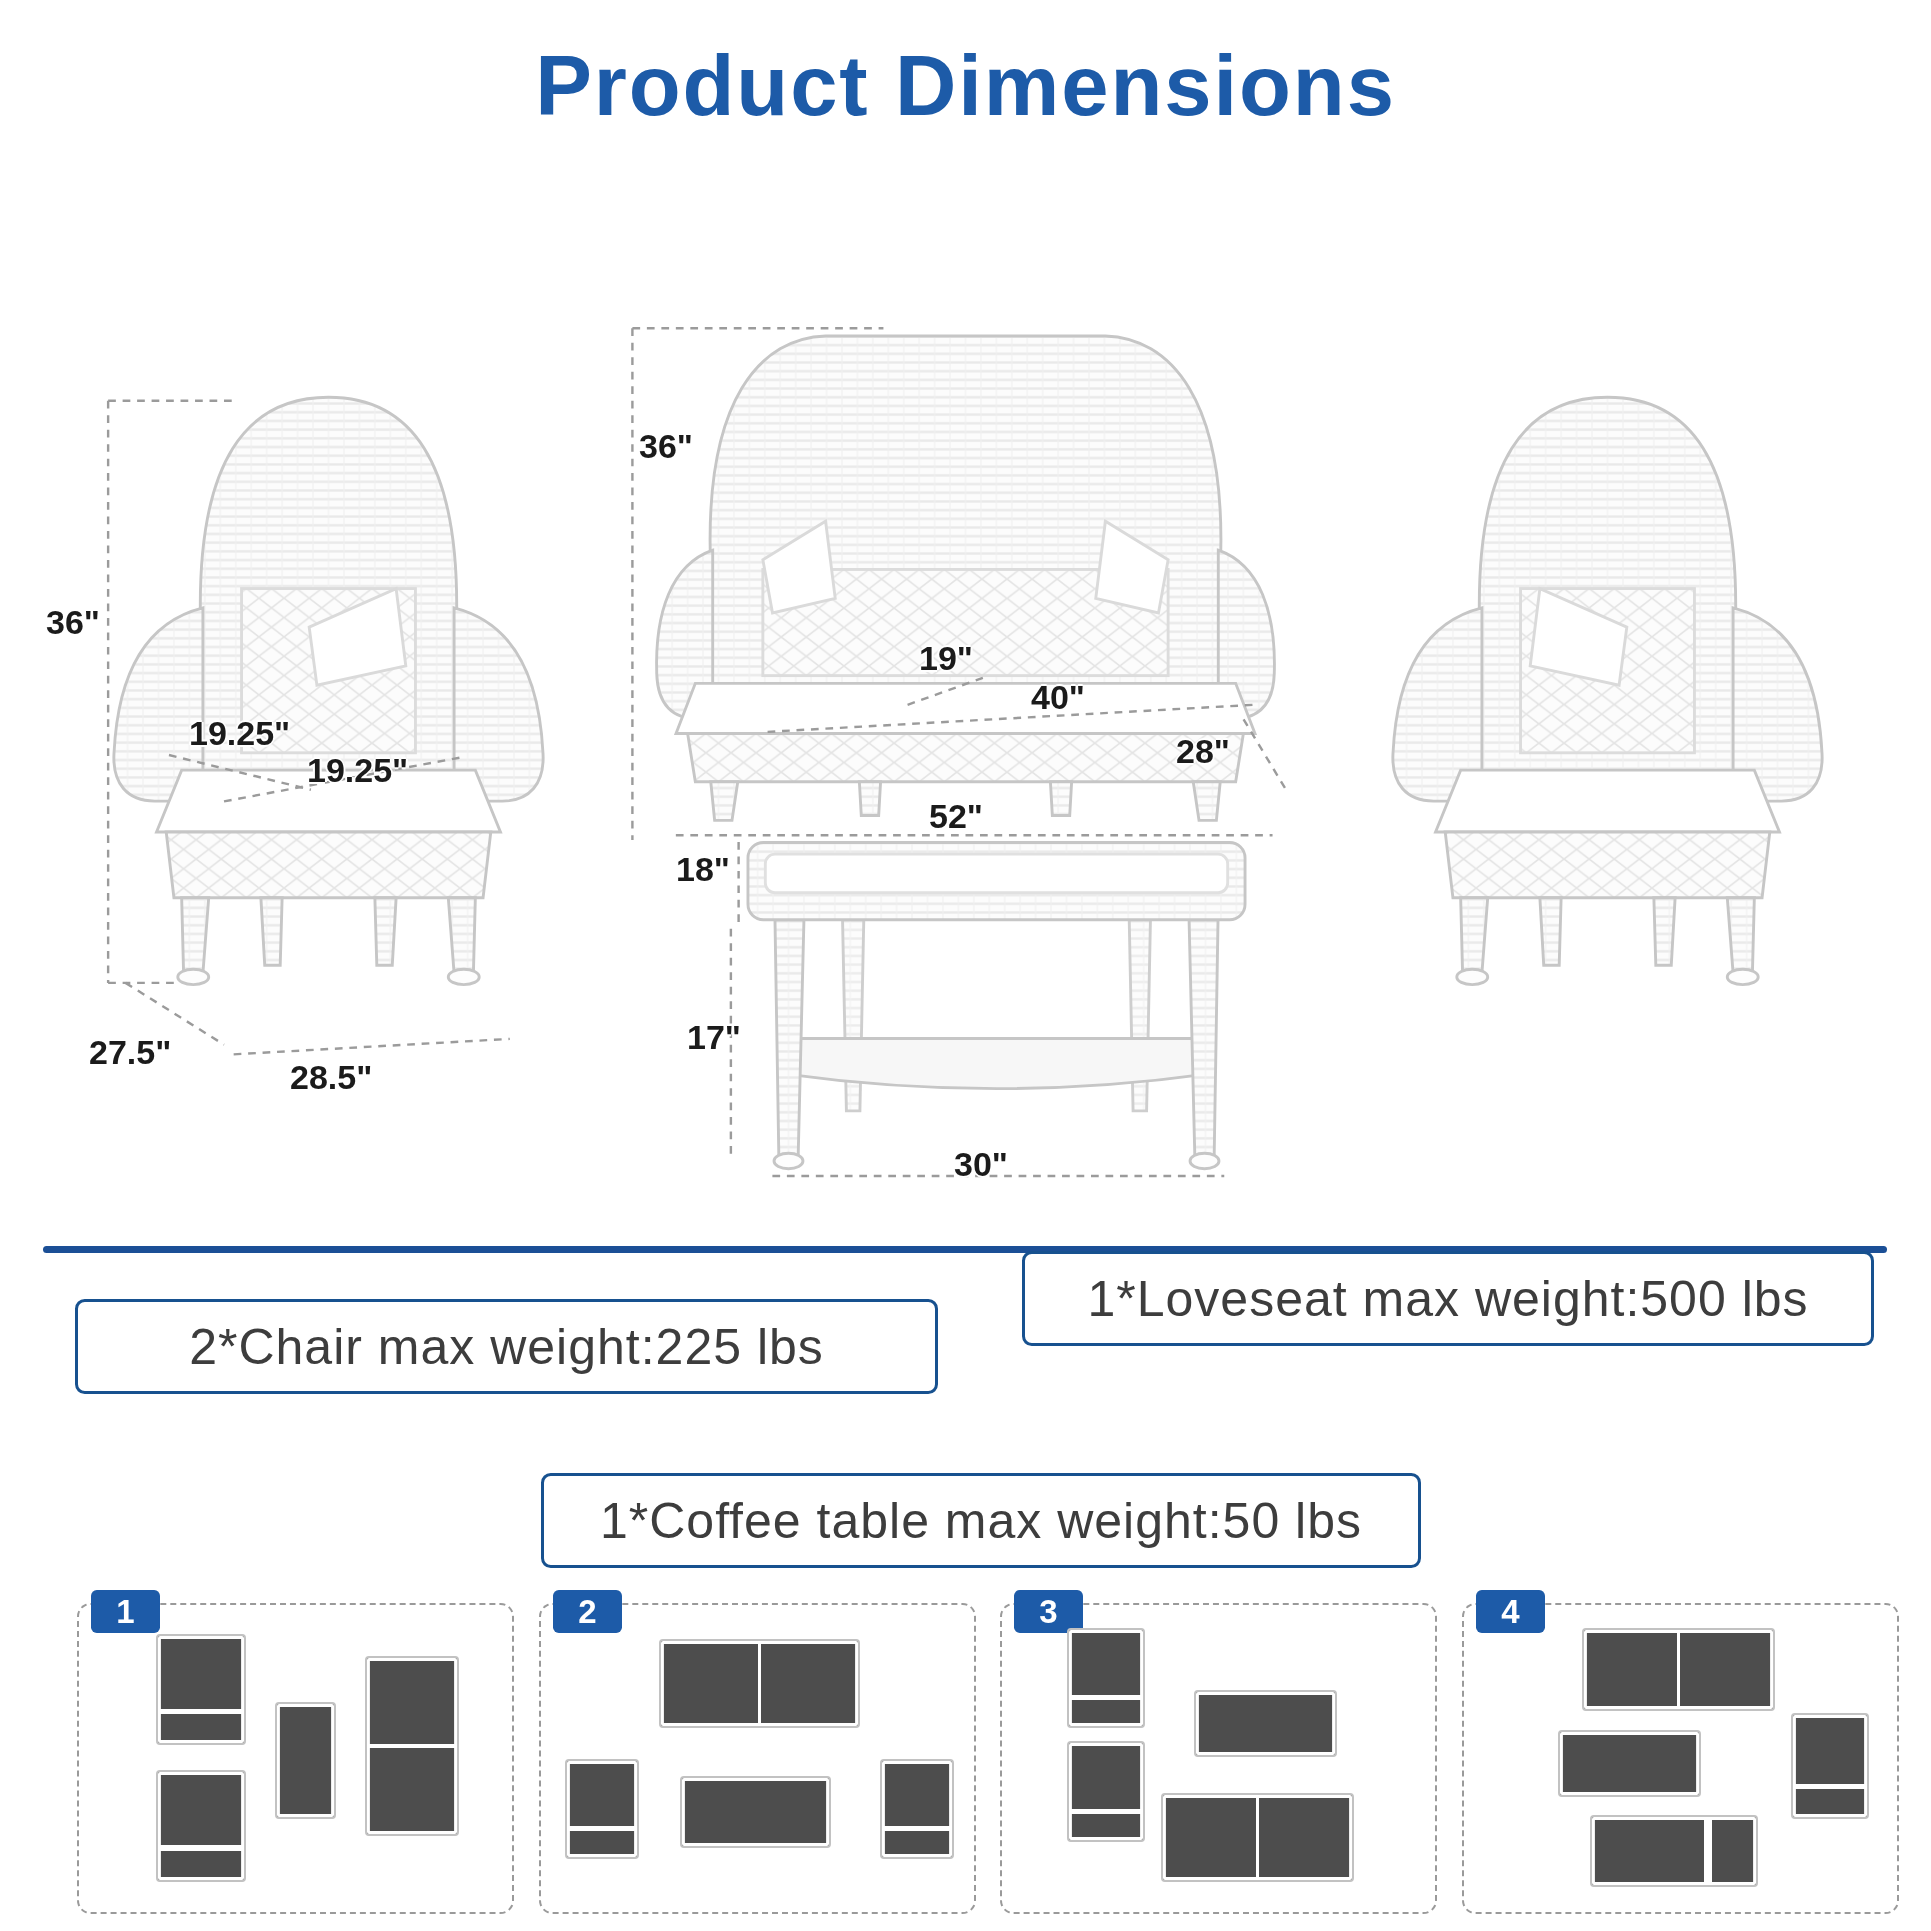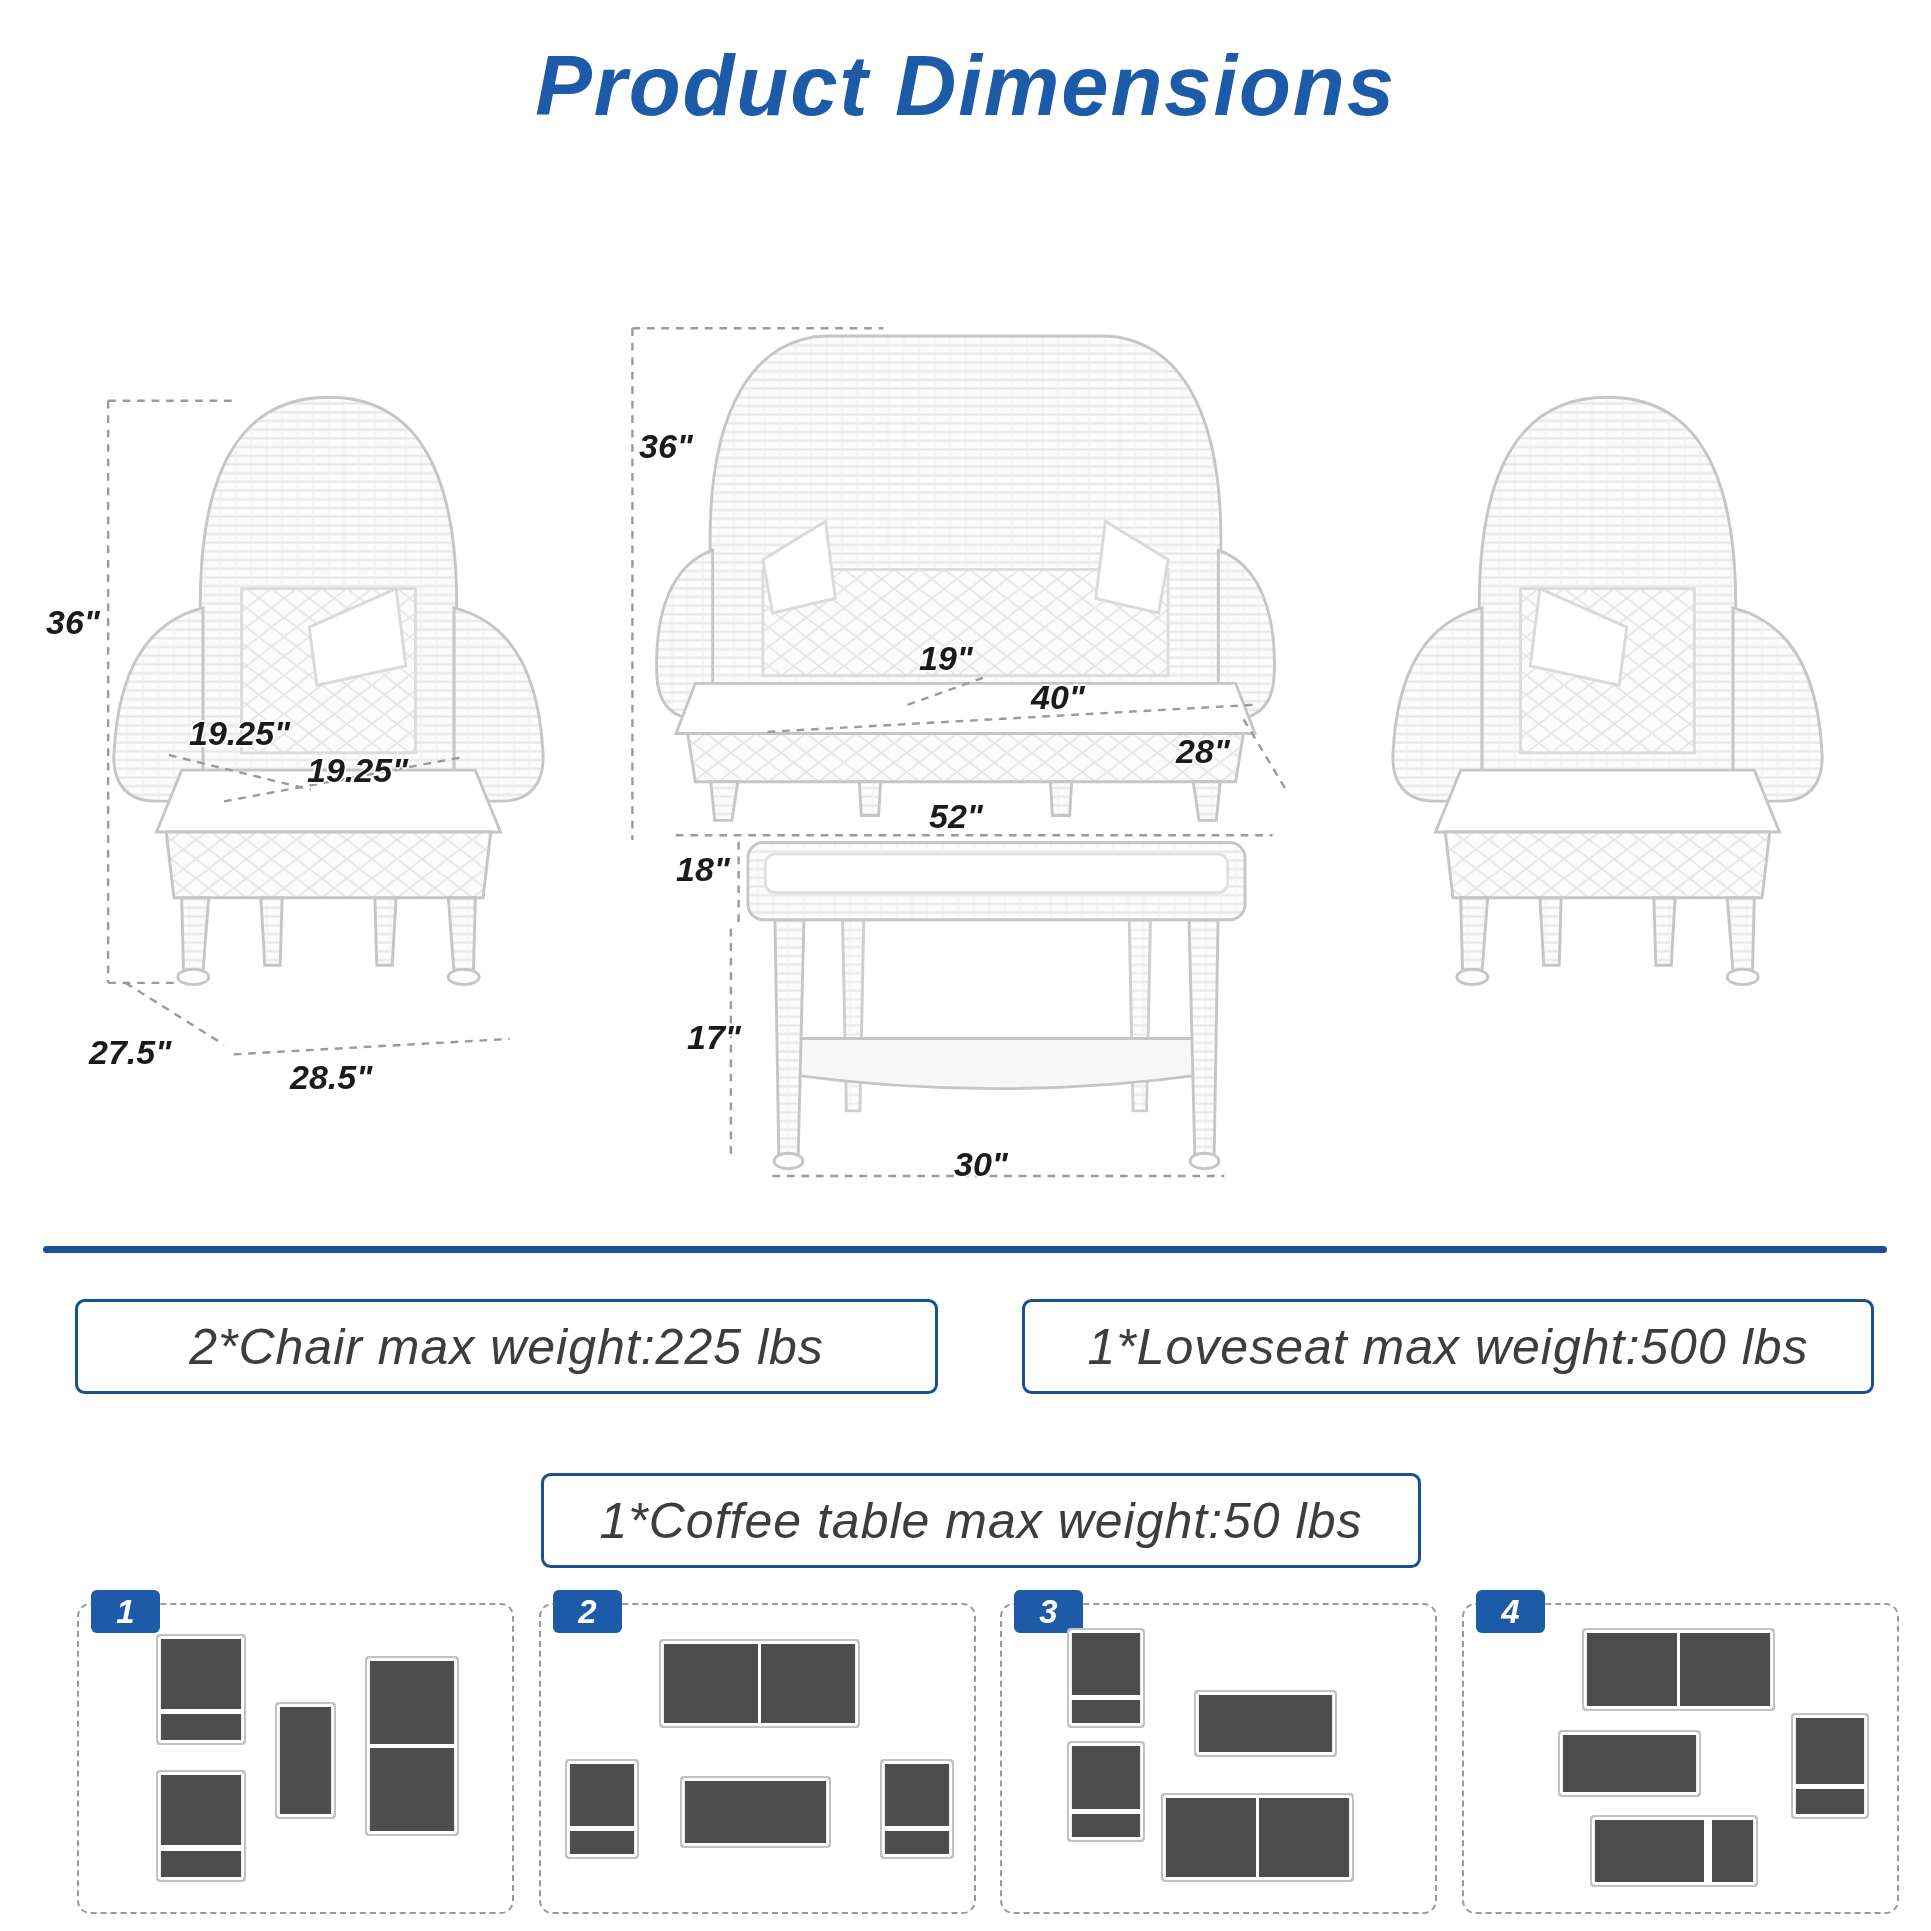--- a/index.html
+++ b/index.html
@@ -1,17 +1,17 @@
 <!DOCTYPE html>
 <html><head>
 <meta charset="utf-8">
 <style>
   html,body{margin:0;padding:0;background:#ffffff;}
   .page{position:relative;width:1931px;height:1931px;background:#ffffff;overflow:hidden;
-        font-family:"Liberation Sans",sans-serif;font-style:italic;}
+        font-family:"Liberation Sans",sans-serif;}
   .title{position:absolute;top:37px;left:0;width:100%;text-align:center;
          font-size:85px;font-weight:bold;color:#1d5ba8;letter-spacing:1.9px;}
   .illustrations{position:absolute;top:164px;left:0;width:1931px;height:1072px;}
   .furn{position:absolute;}
   .furn.mirror{transform:scaleX(-1);}
   .dim-overlay{position:absolute;left:0;top:0;width:1931px;height:1072px;pointer-events:none;}
   .dim-overlay path{fill:none;stroke:#9b9b9b;stroke-width:2.5;stroke-dasharray:8 7;}
   .dim{position:absolute;font-size:34px;font-weight:bold;color:#1b1b1b;white-space:nowrap;
        text-shadow:-1.9px 0 #fff,1.9px 0 #fff,0 1.9px #fff,0 -1.9px #fff;}
   .divider{position:absolute;top:1246px;left:43px;width:1844px;height:6.8px;background:#1b4f96;border-radius:3.9px;}
@@ -153,21 +153,21 @@
     <div class="dim" style="left:676px;top:686px">18"</div>
     <div class="dim" style="left:687px;top:854px">17"</div>
     <div class="dim" style="left:954px;top:981px">30"</div>
   </div>
 
   <div class="divider"></div>
 
   <div class="weight-box" style="left:75px;top:1299px;width:857px">
     <span>2*Chair max weight:225 lbs</span>
   </div>
-  <div class="weight-box" style="left:1022px;top:1299px;width:846px">
+  <div class="weight-box" style="left:1022px;top:1251px;width:846px">
     <span>1*Loveseat max weight:500 lbs</span>
   </div>
   <div class="weight-box" style="left:541px;top:1473px;width:874px">
     <span>1*Coffee table max weight:50 lbs</span>
   </div>
 
   <div class="layout-box" style="left:77px">
     <div class="badge">
       <span>1</span>
     </div>

